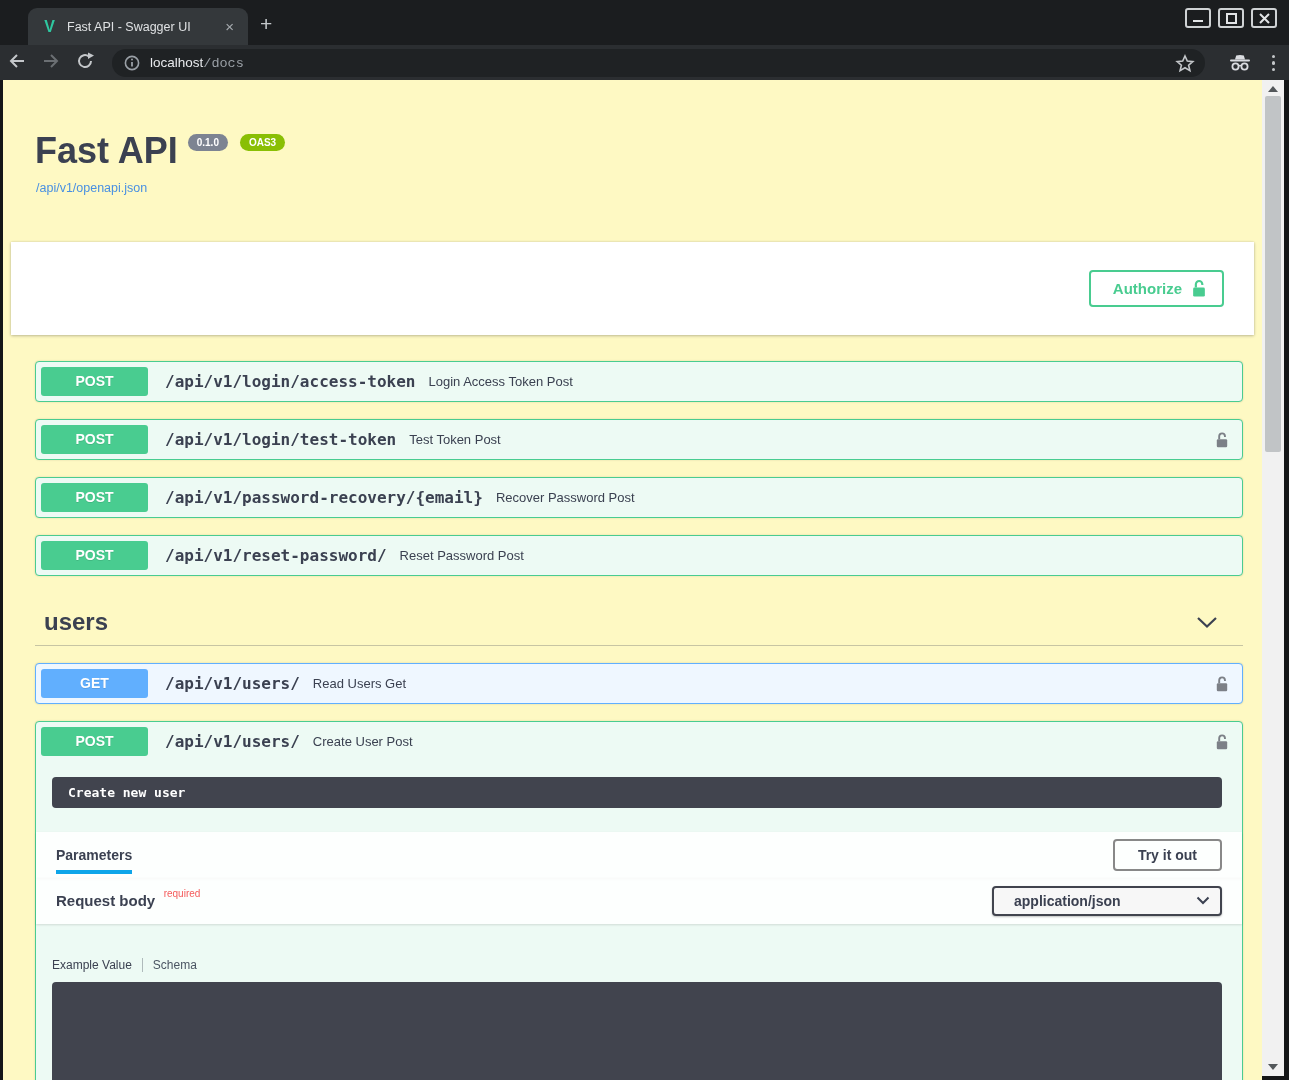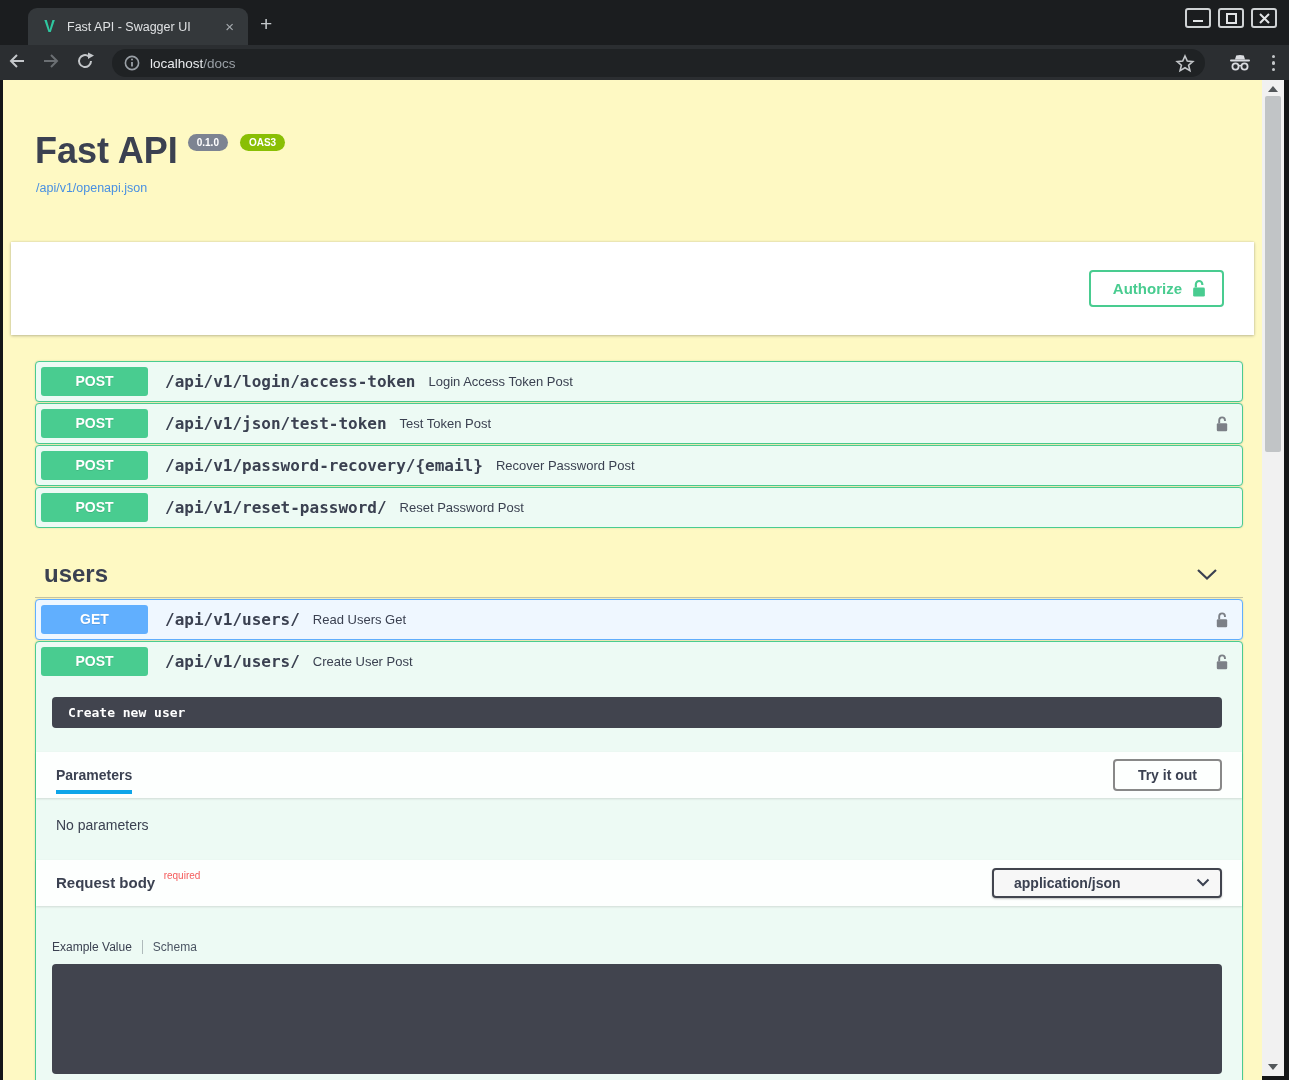--- a/index.html
+++ b/index.html
@@ -19,21 +19,21 @@
     align-items:center; justify-content:center; color:#e2e4e6; }
   .win-btn svg { display:block; }
 
   .toolbar { position:absolute; left:0; top:45px; width:1289px; height:35px; background:#2b2e31;
     display:flex; align-items:center; }
   .nav-ic { width:34px; text-align:center; color:#c4c7ca; }
   .nav-ic.disabled { color:#6b6f73; }
   .omnibox { position:absolute; left:112px; top:4px; width:1093px; height:28px; background:#1f2224;
     border-radius:14px; display:flex; align-items:center; padding:0 10px 0 12px; }
   .url { font-size:13.5px; margin-left:10px; color:#e8eaed; }
-  .url .path { color:#9aa0a6; }
+  .url .path { color:#9aa0a6;font-family:Liberation Mono, monospace; }
   .omni-spacer { flex:1; }
   .right-ics { position:absolute; right:8px; top:4px; height:28px; display:flex; align-items:center; gap:14px; }
   .kebab { display:flex; flex-direction:column; gap:3px; padding:0 6px; }
   .kebab i { width:3.5px; height:3.5px; border-radius:50%; background:#c4c7ca; display:block; }
 
   
   .viewport { position:absolute; left:3px; top:80px; width:1259px; height:1028px; background:#fef9c3; overflow:hidden; }
   .scrollbar { position:absolute; left:1262px; top:80px; width:22px; height:996px; background:#f1f1f1; }
   .sb-thumb { position:absolute; left:3px; top:16px; width:16px; height:356px; background:#c1c4c6; border-radius:2px; }
   .sb-arrow { position:absolute; left:6px; width:0; height:0; border-left:5px solid transparent; border-right:5px solid transparent; }
@@ -54,21 +54,21 @@
     display:flex; align-items:center; justify-content:flex-end; padding-right:30px; }
   .auth-btn { display:flex; align-items:center; gap:8px; border:2px solid #49cc90; border-radius:4px;
     background:#fff; color:#49cc90; font-weight:bold; font-size:15px; padding:7px 14px 7px 22px; cursor:pointer;
     font-family:"Liberation Sans",sans-serif; }
 
   .tag-section { margin:26px 32px 0 32px; width:1208px; }
   .tag-head { display:flex; align-items:center; justify-content:space-between;
     padding:6px 25px 9px 9px; border-bottom:1px solid rgba(59,65,81,.28); cursor:pointer; }
   .tag-name { font-size:24px; font-weight:bold; color:#3b4151; }
 
-  .op { border:1px solid #49cc90; background:#edfaf4; border-radius:4px; margin-top:1px;
+  .op { border:1px solid #49cc90; background:#edfaf4; border-radius:4px; margin-top:17px;
     box-shadow:0 0 2px rgba(0,0,0,.16); }
   .op.get { border-color:#61affe; background:#eff7ff; }
   .op-head { height:39px; display:flex; align-items:center; padding:0 12px 0 5px; cursor:pointer; }
   .method { width:107px; height:29px; border-radius:3px; background:#49cc90; color:#fff;
     font-size:14px; font-weight:bold; text-align:center; line-height:29px;
     text-shadow:0 1px 0 rgba(0,0,0,.1); flex:0 0 auto; }
   .op.get .method { background:#61affe; }
   .op-path { margin-left:17px; font-family:"DejaVu Sans Mono", monospace; font-size:16px;
     font-weight:bold; color:#3b4151; }
   .op-summary { margin-left:13px; font-size:13px; color:#3b4151; }
@@ -202,21 +202,21 @@
       <div class="op-head">
         <span class="method">POST</span>
         <span class="op-path">/api/v1/login/access-token</span>
         <span class="op-summary">Login Access Token Post</span>
       </div>
     </div>
 
     <div class="op">
       <div class="op-head">
         <span class="method">POST</span>
-        <span class="op-path">/api/v1/json/test-token</span>
+        <span class="op-path">/api/v1/login/test-token</span>
         <span class="op-summary">Test Token Post</span>
         <span class="op-lock">
           <svg width="16" height="18" viewBox="0 0 20 21">
             <rect x="3.5" y="9.5" width="13" height="10" rx="1.5" fill="currentColor"></rect>
             <path d="M6.5 9.5 V5.8 a3.6 3.6 0 0 1 7.2 0 v0.9" fill="none" stroke="currentColor" stroke-width="2.4"></path>
           </svg>
         </span>
       </div>
     </div>
 
@@ -275,21 +275,20 @@
       <div class="op-body">
         <div class="desc-wrap">
           <div class="desc-bar">Create new user</div>
         </div>
 
         <div class="sec-head">
           <span class="params-title">Parameters</span>
           <button class="tryout-btn">Try it out</button>
         </div>
 
-        <div class="no-params">No parameters</div>
 
         <div class="sec-head">
           <span>
             <span class="rb-title">Request body</span>
             <span class="rb-required">required</span>
           </span>
           <span class="media-select">
             <select>
               <option>application/json</option>
             </select>

